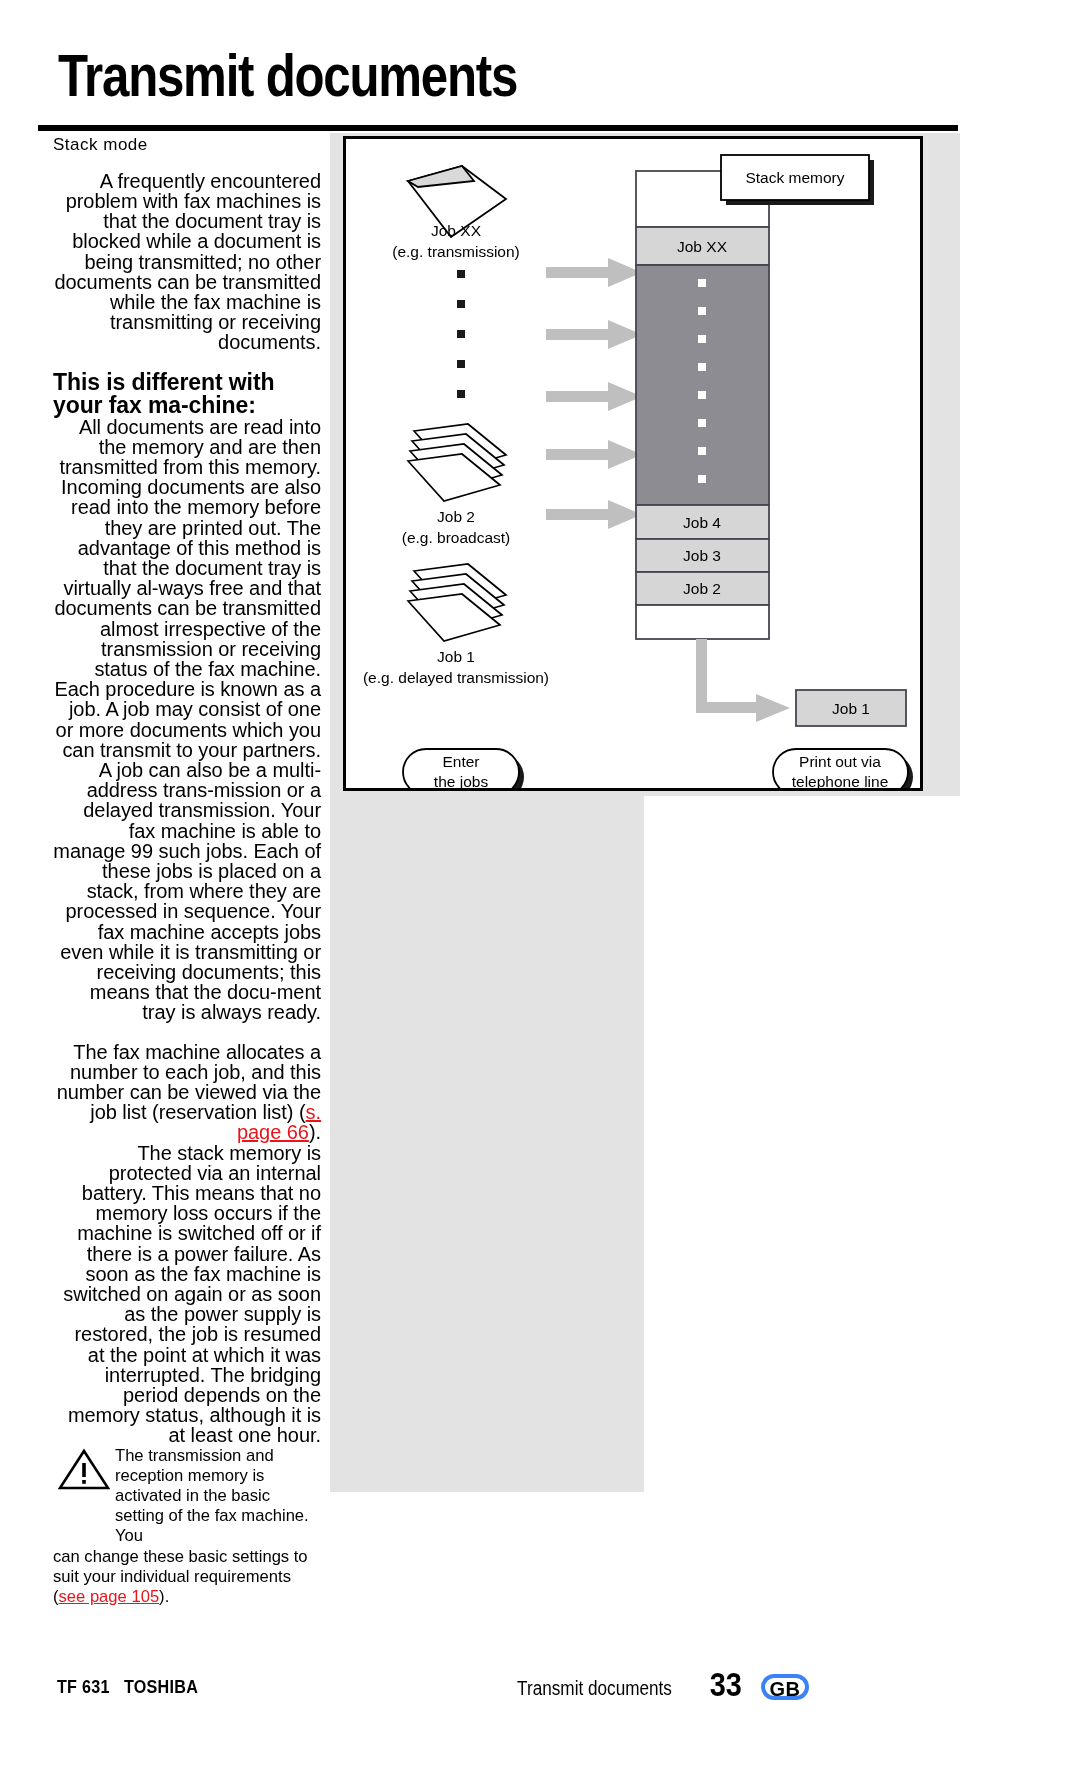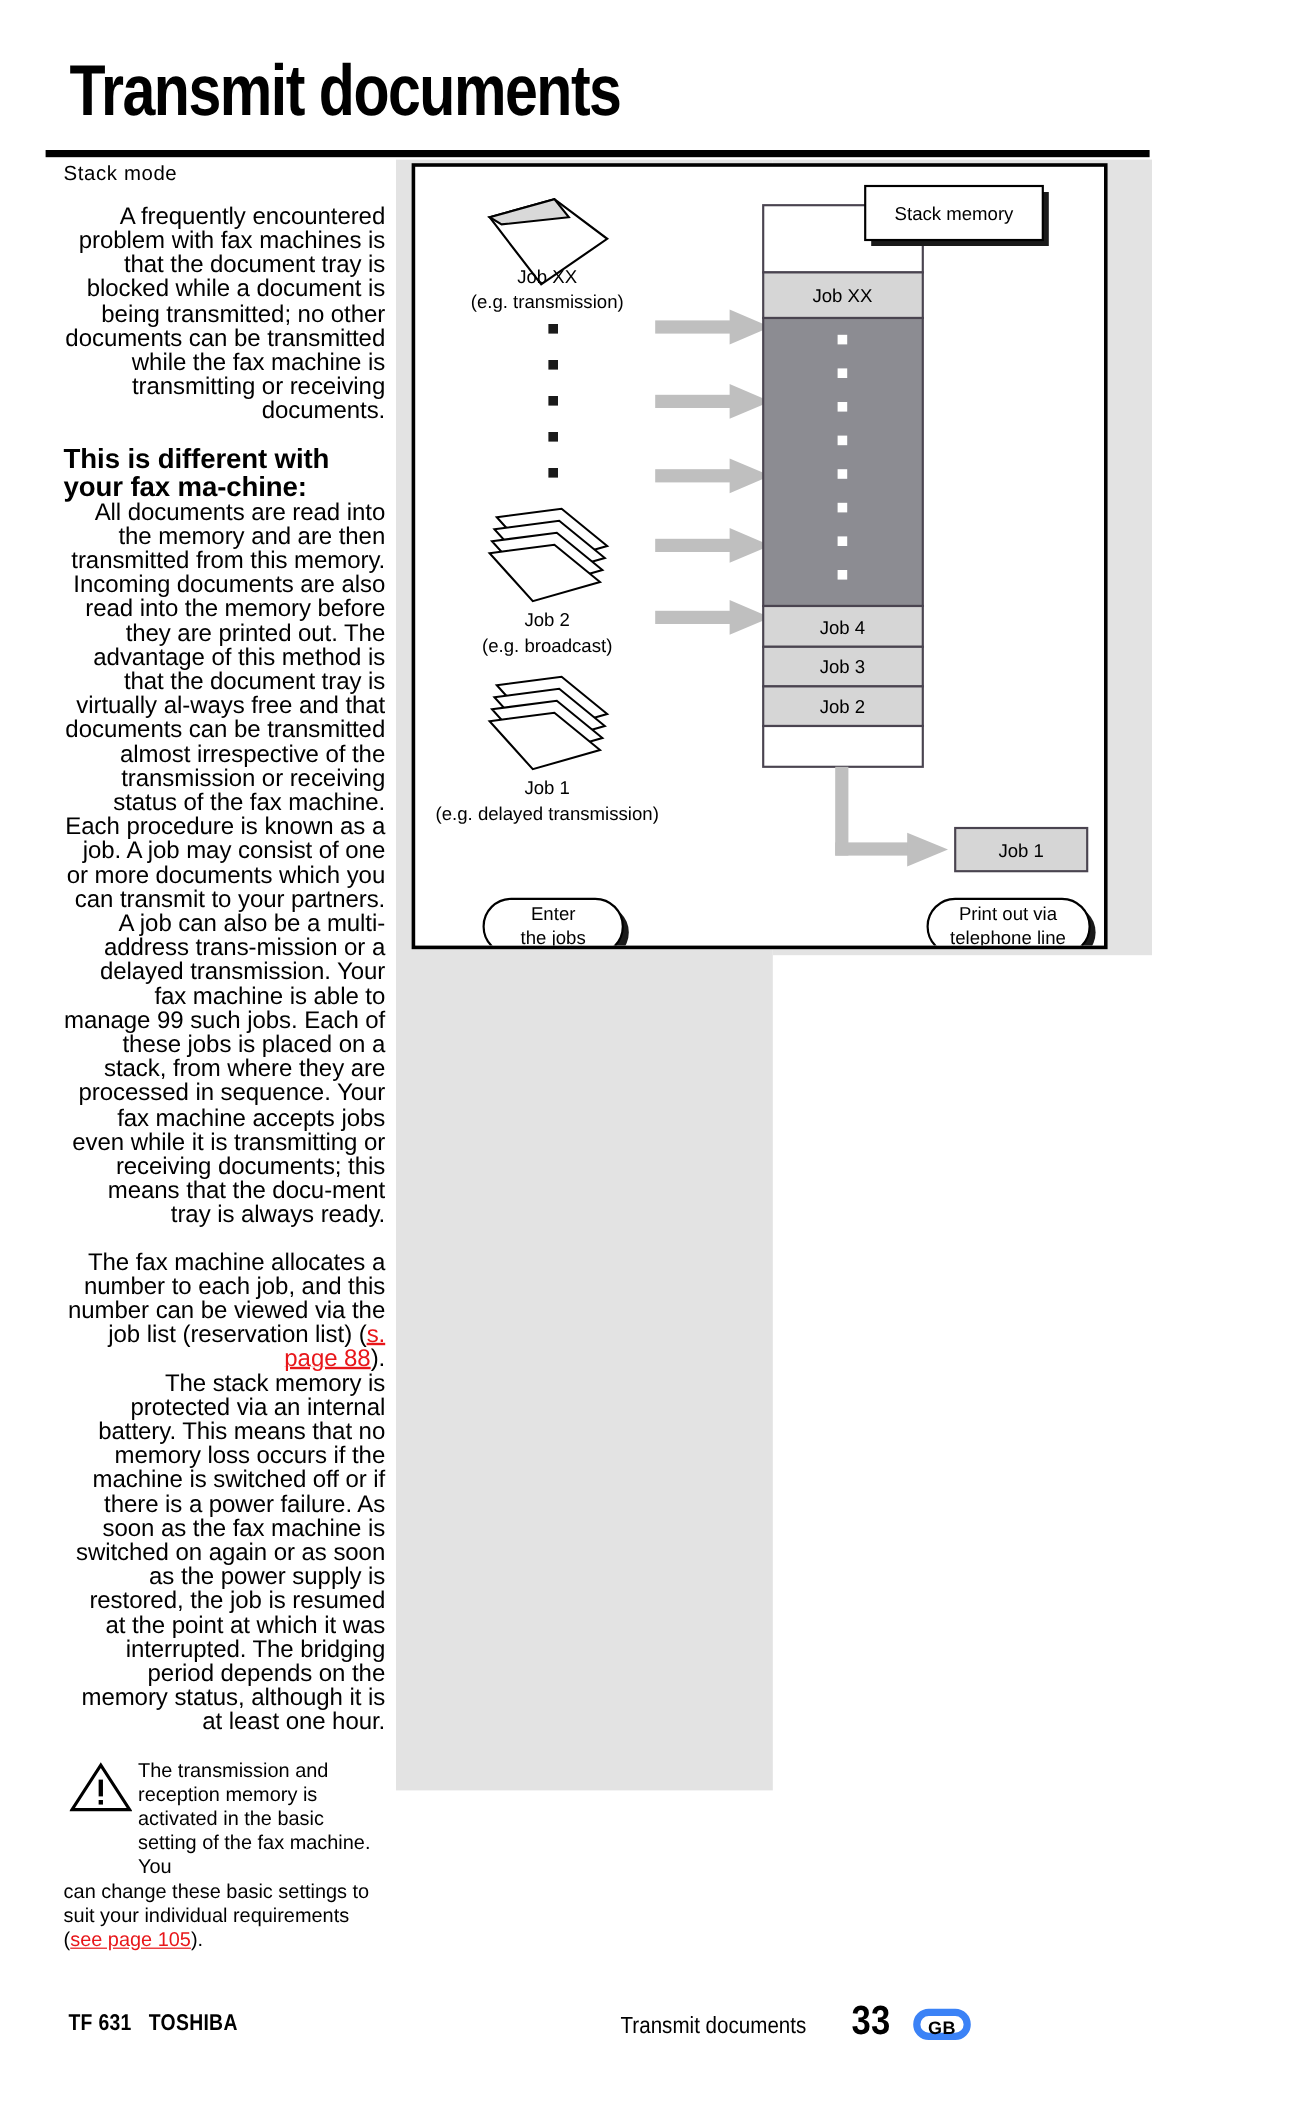--- a/index.html
+++ b/index.html
@@ -84,21 +84,20 @@
     line-height: 23px;
     margin: 18px 0 0 0;
     letter-spacing: -0.1px;
   }
   .gap-sm { height: 19px; }
   .link { color: #e8161a; }
 
   
   #warn-block {
     position: relative;
-    margin-top: 20px;
     font-size: 16.6px;
     line-height: 20.2px;
   }
   #warn-icon {
     position: absolute;
     left: 5px;
     top: 2px;
     width: 52px;
     height: 42px;
   }
@@ -175,26 +174,26 @@
     font-weight: bold;
     transform: scaleX(0.85);
     transform-origin: right top;
   }
   #footer-badge {
     position: absolute;
     right: 83px;
     top: -2px;
     width: 48px;
     height: 26px;
-    border: 6px solid #3b82f6;
+    border: 4px solid #3b82f6;
     border-radius: 14px;
     box-sizing: border-box;
     text-align: center;
     font-family: "Liberation Sans Narrow", "Liberation Sans", sans-serif;
-    font-size: 15px;
+    font-size: 20px;
     font-weight: bold;
     line-height: 22px;
     letter-spacing: 0.5px;
   }
 </style>
 </head>
 <body>
 
 <div id="page-title">Transmit documents</div>
 <div id="title-rule"></div>
@@ -209,21 +208,21 @@
   <p class="body-p">A frequently encountered problem with fax machines is that the document tray is blocked while a document is being transmitted; no other documents can be transmitted while the fax machine is transmitting or receiving documents.</p>
 
   <h3 class="sub-head">This is different with your fax ma-chine:</h3>
 
   <p class="body-p">All documents are read into the memory and are then transmitted from this memory. Incoming documents are also read into the memory before they are printed out. The advantage of this method is that the document tray is virtually al-ways free and that documents can be transmitted almost irrespective of the transmission or receiving status of the fax machine.</p>
 
   <p class="body-p">Each procedure is known as a job. A job may consist of one or more documents which you can transmit to your partners. A job can also be a multi-address trans-mission or a delayed transmission. Your fax machine is able to manage 99 such jobs. Each of these jobs is placed on a stack, from where they are processed in sequence. Your fax machine accepts jobs even while it is transmitting or receiving documents; this means that the docu-ment tray is always ready.</p>
 
   <div class="gap-sm"></div>
 
-  <p class="body-p"><span>The fax machine allocates a number to each job, and this number can be viewed via the job list (reservation list) (</span><a class="link" href="#">s. page 88</a><span>).</span></p>
+  <p class="body-p"><span>The fax machine allocates a number to each job, and this number can be viewed via the job list (reservation list) (</span><a class="link" href="#">s. page 66</a><span>).</span></p>
 
   <p class="body-p">The stack memory is protected via an internal battery. This means that no memory loss occurs if the machine is switched off or if there is a power failure. As soon as the fax machine is switched on again or as soon as the power supply is restored, the job is resumed at the point at which it was interrupted. The bridging period depends on the memory status, although it is at least one hour.</p>
 
   <div id="warn-block">
     <svg id="warn-icon" viewBox="0 0 52 42">
       <polygon points="26,3 50,40 2,40" fill="none" stroke="#000000" stroke-width="2.6" stroke-linejoin="miter"></polygon>
       <rect x="24.2" y="15" width="3.6" height="14" fill="#000000"></rect>
       <rect x="24.2" y="32" width="3.6" height="3.8" fill="#000000"></rect>
     </svg>
     <div id="warn-text-indent">The transmission and reception memory is activated in the basic setting of the fax machine. You</div>

